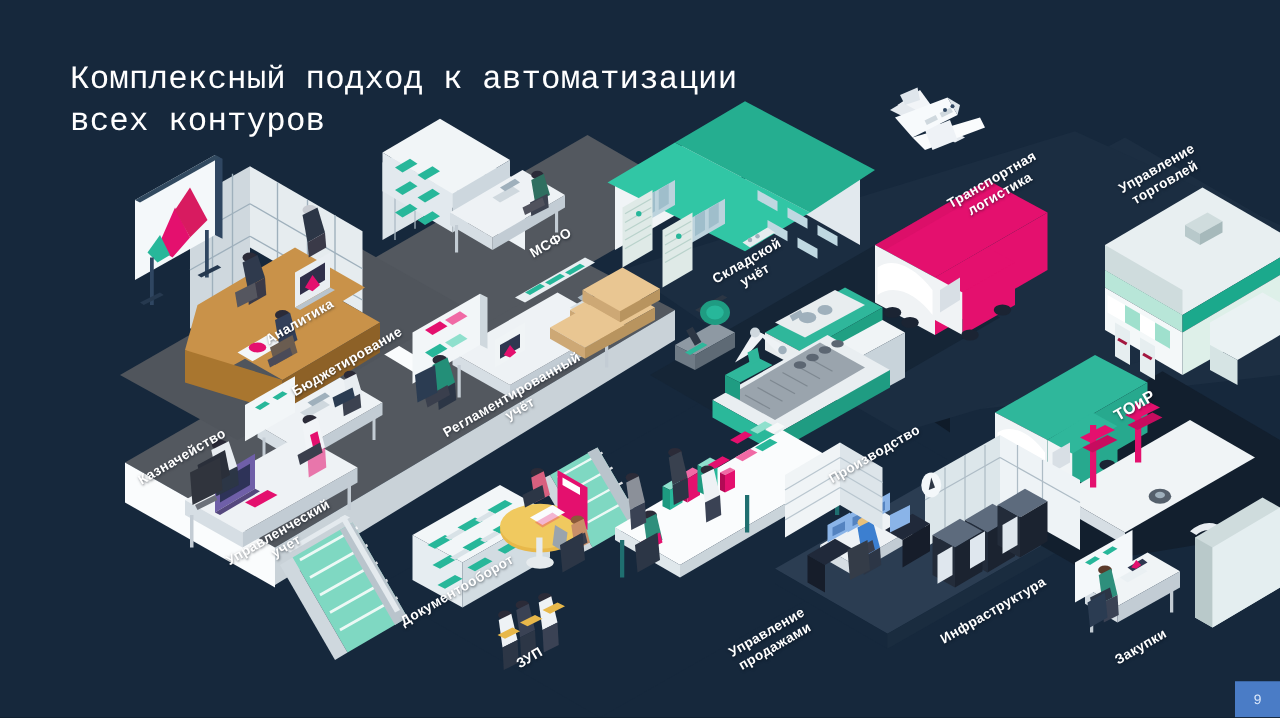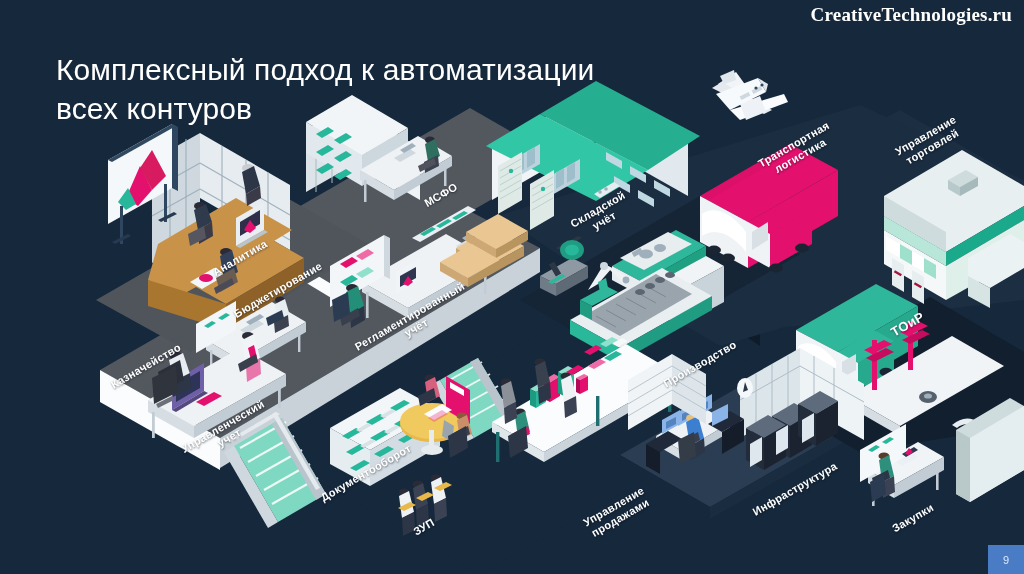--- a/index.html
+++ b/index.html
@@ -15,23 +15,23 @@
   }
   
   .watermark{
     position:absolute; top:4px; right:12px;
     font-family:"Liberation Serif", serif;
     font-weight:700; font-size:19px; letter-spacing:.2px;
     color:#ffffff; z-index:60;
   }
   .slide-title{
     position:absolute; left:56px; top:30px;
-    font-size:30px; line-height:1.3; font-weight:400;
+    font-size:26px; line-height:1.3; font-weight:400;
     color:#ffffff; letter-spacing:.1px; z-index:55;
-    white-space:pre-line; max-width:600px;
+    white-space:pre-line; max-width:600px;font-family:Liberation Mono, monospace;
   }
   .page-badge{
     position:absolute; right:0px; bottom:0px;
     width:36px;height:29px;
     background:#4a7cc6; color:#dce8fa;
     font-size:11px; display:flex; align-items:center; justify-content:center;
     z-index:60;
   }
   
   #scene{position:absolute; inset:0; z-index:10;}
@@ -791,20 +791,19 @@
     <div class="lbl iso-r" style="left:797px;top:150px;">Транспортная
 логистика</div>
     <div class="lbl iso-r" style="left:929px;top:141px;">Управление
 торговлей</div>
     <div class="lbl iso-r" style="left:700px;top:364px;">Производство</div>
     <div class="lbl iso-r" style="left:908px;top:325px;font-size:13px;">ТОиР</div>
     <div class="lbl iso-r" style="left:795px;top:489px;">Инфраструктура</div>
     <div class="lbl iso-r" style="left:913px;top:518px;">Закупки</div>
   </div>
 
-  <div class="watermark">CreativeTechnologies.ru</div>
 
   <h1 class="slide-title">Комплексный подход к автоматизации
 всех контуров</h1>
 
   <div class="page-badge">9</div>
 
 </div>
 
 </body></html>

